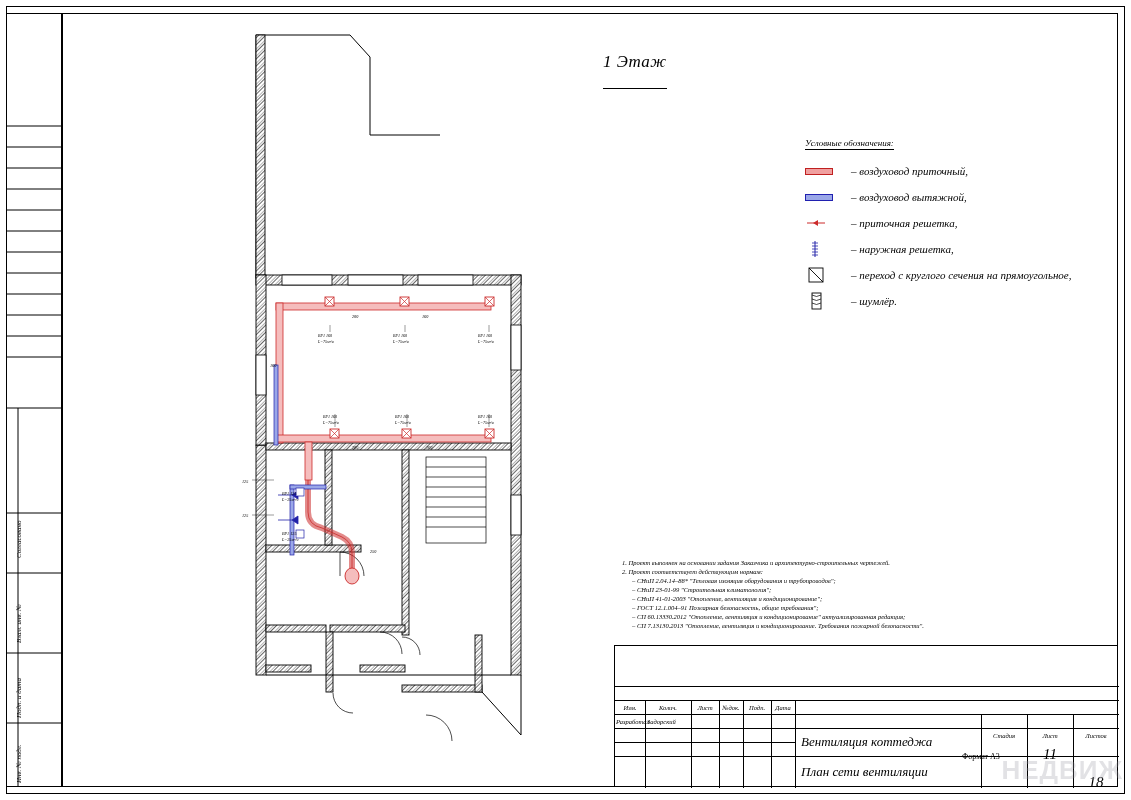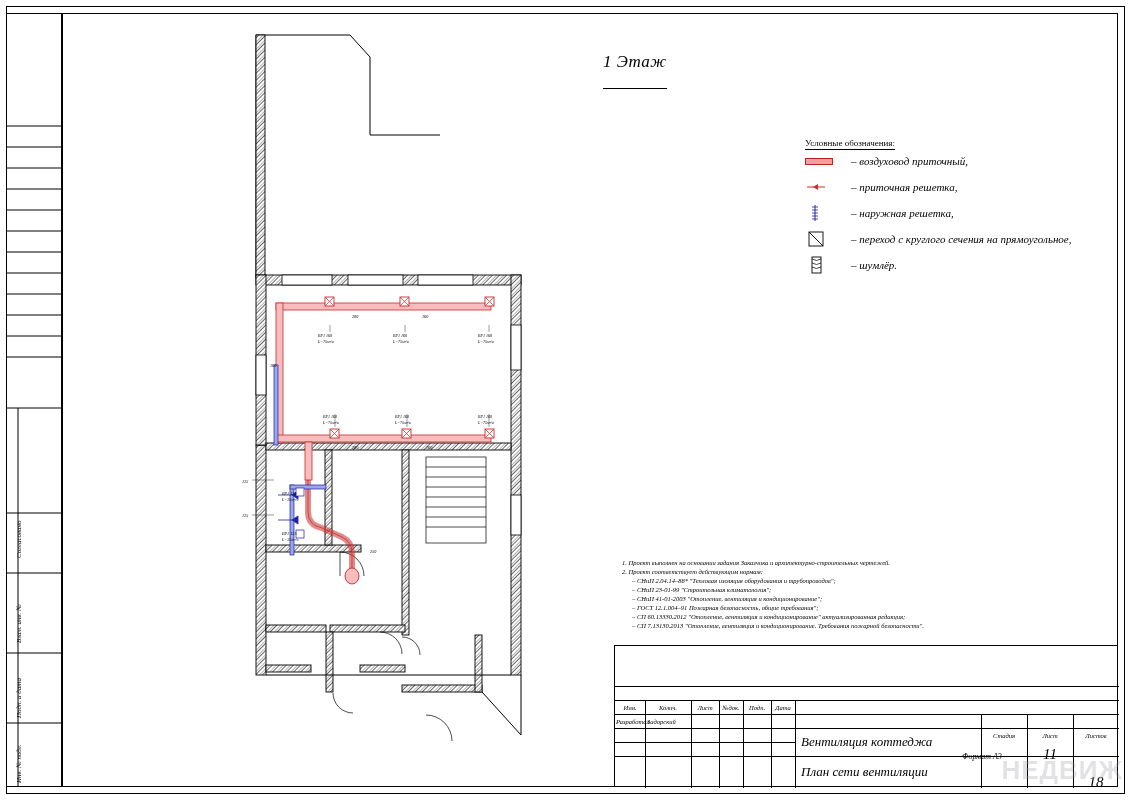--- a/index.html
+++ b/index.html
@@ -77,24 +77,26 @@
   }
   
   .legend {
     position: absolute;
     left: 805px;
     top: 132px;
     width: 320px;
   }
   .legend-title {
     font-family: "Liberation Serif", serif;
+    font-style: italic;
     font-size: 9px;
     border-bottom: 1px solid #000;
     display: inline-block;
     padding-bottom: 1px;
+    margin-bottom: 10px;
   }
   .legend-row {
     display: flex;
     align-items: center;
     height: 22px;
     margin-bottom: 4px;
   }
   .legend-sym {
     width: 46px;
     display: flex;
@@ -177,21 +179,20 @@
     font-style: italic;
     display: flex;
     align-items: center;
     justify-content: center;
   }
   .format-label {
     position: absolute;
     left: 962px;
     top: 752px;
     font-family: "Liberation Serif", serif;
-    font-style: italic;
     font-size: 8px;
     color: #000;
   }
   .wm {
     position: absolute;
     right: 8px;
     bottom: 14px;
     font-family: "Liberation Sans", sans-serif;
     font-size: 26px;
     font-weight: bold;
@@ -415,20 +416,26 @@
   <div class="legend">
     <div class="legend-title">Условные обозначения:</div>
 
     <div class="legend-row">
       <div class="legend-sym">
           <div class="duct-supply"></div>
         </div>
       <div class="legend-label">– воздуховод приточный,</div>
     </div>
 
+    <div class="legend-row">
+      <div class="legend-sym">
+          <div class="duct-exhaust"></div>
+        </div>
+      <div class="legend-label">– воздуховод вытяжной,</div>
+    </div>
 
     <div class="legend-row">
       <div class="legend-sym">
         <svg width="26" height="14" viewBox="0 0 26 14">
           <line x1="2" y1="7" x2="20" y2="7" stroke="#cc2b2b" stroke-width="1"></line>
           <path d="M8 7 l5 -3 l0 6 z" fill="#cc2b2b"></path>
         </svg>
       </div>
       <div class="legend-label">– приточная решетка,</div>
     </div>

